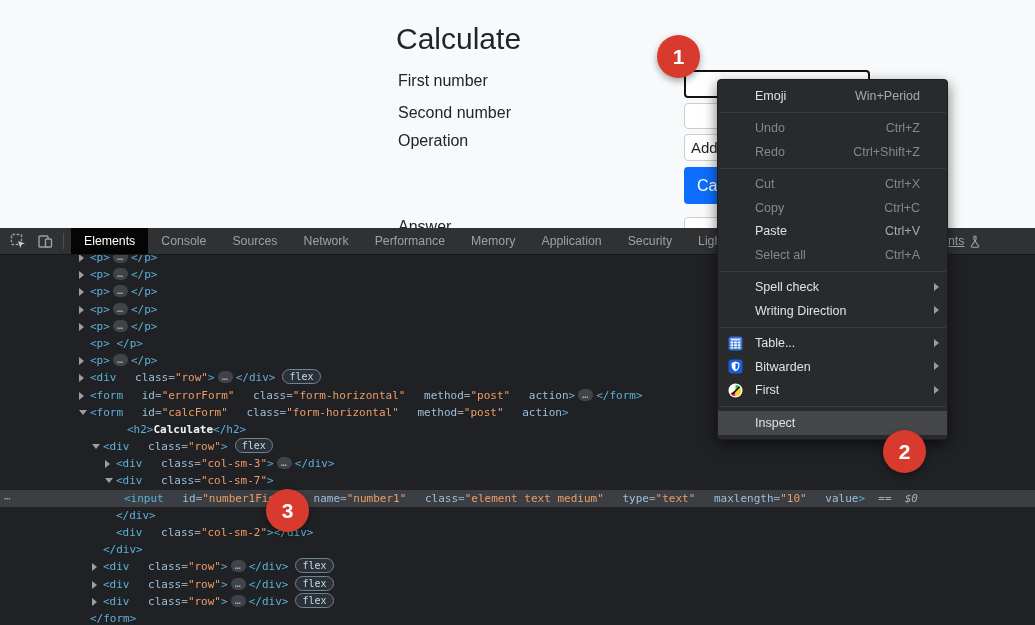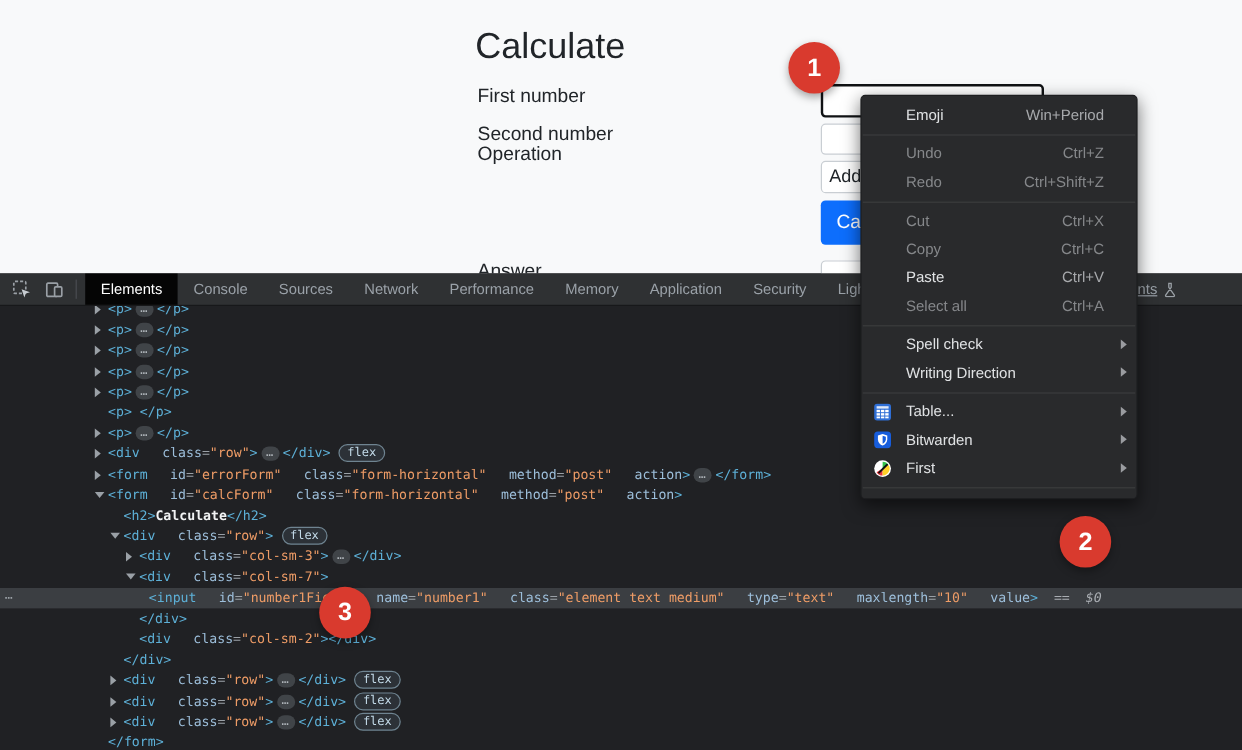--- a/index.html
+++ b/index.html
@@ -55,21 +55,21 @@
 </style>
 </head>
 <body>
 
 <div class="screen">
 
   <section class="page">
     <div class="page-title">Calculate</div>
     <div class="form-label" style="top:72px">First number</div>
     <div class="form-label" style="top:104px">Second number</div>
-    <div class="form-label" style="top:120px">Operation</div>
+    <div class="form-label" style="top:132px">Operation</div>
     <input class="inp focused" style="top: 70px; height: 28px;">
     <input class="inp" style="top: 103px; height: 26px;">
     <div class="select-box" style="top:134px; height:27px;">
       <span>Add</span>
     </div>
     <button class="btn-primary" style="top:167px; height:37px;">Calculate</button>
     <div class="form-label" style="top:218px">Answer</div>
     <input class="inp" style="top: 217px; height: 24px;">
   </section>
 
@@ -110,21 +110,21 @@
         <div class="line" style="padding-left: 90px;"><span class="tri r" style="left: 79px;"></span><span class="tk-t">&lt;p&gt;</span><span class="dots-pill">…</span><span class="tk-t">&lt;/p&gt;</span></div>
         <div class="line" style="padding-left: 90px;"><span class="tri r" style="left: 79px;"></span><span class="tk-t">&lt;p&gt;</span><span class="dots-pill">…</span><span class="tk-t">&lt;/p&gt;</span></div>
         <div class="line" style="padding-left: 90px;"><span class="tri r" style="left: 79px;"></span><span class="tk-t">&lt;p&gt;</span><span class="dots-pill">…</span><span class="tk-t">&lt;/p&gt;</span></div>
         <div class="line" style="padding-left: 90px;"><span class="tri r" style="left: 79px;"></span><span class="tk-t">&lt;p&gt;</span><span class="dots-pill">…</span><span class="tk-t">&lt;/p&gt;</span></div>
         <div class="line" style="padding-left: 90px;"><span class="tri r" style="left: 79px;"></span><span class="tk-t">&lt;p&gt;</span><span class="dots-pill">…</span><span class="tk-t">&lt;/p&gt;</span></div>
         <div class="line" style="padding-left: 90px;"><span class="tk-t">&lt;p&gt;</span><span class="tk-w"> </span><span class="tk-t">&lt;/p&gt;</span></div>
         <div class="line" style="padding-left: 90px;"><span class="tri r" style="left: 79px;"></span><span class="tk-t">&lt;p&gt;</span><span class="dots-pill">…</span><span class="tk-t">&lt;/p&gt;</span></div>
         <div class="line" style="padding-left: 90px;"><span class="tri r" style="left: 79px;"></span><span class="tk-t">&lt;div</span><span class="tk-a"> class</span><span class="tk-p">=</span><span class="tk-v">"row"</span><span class="tk-t">&gt;</span><span class="dots-pill">…</span><span class="tk-t">&lt;/div&gt;</span><span class="flex-badge">flex</span></div>
         <div class="line" style="padding-left: 90px;"><span class="tri r" style="left: 79px;"></span><span class="tk-t">&lt;form</span><span class="tk-a"> id</span><span class="tk-p">=</span><span class="tk-v">"errorForm"</span><span class="tk-a"> class</span><span class="tk-p">=</span><span class="tk-v">"form-horizontal"</span><span class="tk-a"> method</span><span class="tk-p">=</span><span class="tk-v">"post"</span><span class="tk-a"> action</span><span class="tk-t">&gt;</span><span class="dots-pill">…</span><span class="tk-t">&lt;/form&gt;</span></div>
         <div class="line" style="padding-left: 90px;"><span class="tri d" style="left: 79px;"></span><span class="tk-t">&lt;form</span><span class="tk-a"> id</span><span class="tk-p">=</span><span class="tk-v">"calcForm"</span><span class="tk-a"> class</span><span class="tk-p">=</span><span class="tk-v">"form-horizontal"</span><span class="tk-a"> method</span><span class="tk-p">=</span><span class="tk-v">"post"</span><span class="tk-a"> action</span><span class="tk-t">&gt;</span></div>
-        <div class="line" style="padding-left: 103px;"><span class="tk-t">&lt;h2&gt;</span><span class="tk-wb">Calculate</span><span class="tk-t">&lt;/h2&gt;</span></div>
+        <div class="line" style="padding-left: 103px; margin-left: 24px;"><span class="tk-t">&lt;h2&gt;</span><span class="tk-wb">Calculate</span><span class="tk-t">&lt;/h2&gt;</span></div>
         <div class="line" style="padding-left: 103px;"><span class="tri d" style="left: 92px;"></span><span class="tk-t">&lt;div</span><span class="tk-a"> class</span><span class="tk-p">=</span><span class="tk-v">"row"</span><span class="tk-t">&gt;</span><span class="flex-badge">flex</span></div>
         <div class="line" style="padding-left: 116px;"><span class="tri r" style="left: 105px;"></span><span class="tk-t">&lt;div</span><span class="tk-a"> class</span><span class="tk-p">=</span><span class="tk-v">"col-sm-3"</span><span class="tk-t">&gt;</span><span class="dots-pill">…</span><span class="tk-t">&lt;/div&gt;</span></div>
         <div class="line" style="padding-left: 116px;"><span class="tri d" style="left: 105px;"></span><span class="tk-t">&lt;div</span><span class="tk-a"> class</span><span class="tk-p">=</span><span class="tk-v">"col-sm-7"</span><span class="tk-t">&gt;</span></div>
         <div class="line sel" style="padding-left: 124px;"><span class="gutter-dots">⋯</span><span class="tk-t">&lt;input</span><span class="tk-a"> id</span><span class="tk-p">=</span><span class="tk-v">"number1Field"</span><span class="tk-a"> name</span><span class="tk-p">=</span><span class="tk-v">"number1"</span><span class="tk-a"> class</span><span class="tk-p">=</span><span class="tk-v">"element text medium"</span><span class="tk-a"> type</span><span class="tk-p">=</span><span class="tk-v">"text"</span><span class="tk-a"> maxlength</span><span class="tk-p">=</span><span class="tk-v">"10"</span><span class="tk-a"> value</span><span class="tk-t">&gt;</span><span class="tk-i">  ==  $0</span></div>
         <div class="line" style="padding-left: 116px;"><span class="tk-t">&lt;/div&gt;</span></div>
         <div class="line" style="padding-left: 116px;"><span class="tk-t">&lt;div</span><span class="tk-a"> class</span><span class="tk-p">=</span><span class="tk-v">"col-sm-2"</span><span class="tk-t">&gt;&lt;/div&gt;</span></div>
         <div class="line" style="padding-left: 103px;"><span class="tk-t">&lt;/div&gt;</span></div>
         <div class="line" style="padding-left: 103px;"><span class="tri r" style="left: 92px;"></span><span class="tk-t">&lt;div</span><span class="tk-a"> class</span><span class="tk-p">=</span><span class="tk-v">"row"</span><span class="tk-t">&gt;</span><span class="dots-pill">…</span><span class="tk-t">&lt;/div&gt;</span><span class="flex-badge">flex</span></div>
         <div class="line" style="padding-left: 103px;"><span class="tri r" style="left: 92px;"></span><span class="tk-t">&lt;div</span><span class="tk-a"> class</span><span class="tk-p">=</span><span class="tk-v">"row"</span><span class="tk-t">&gt;</span><span class="dots-pill">…</span><span class="tk-t">&lt;/div&gt;</span><span class="flex-badge">flex</span></div>
         <div class="line" style="padding-left: 103px;"><span class="tri r" style="left: 92px;"></span><span class="tk-t">&lt;div</span><span class="tk-a"> class</span><span class="tk-p">=</span><span class="tk-v">"row"</span><span class="tk-t">&gt;</span><span class="dots-pill">…</span><span class="tk-t">&lt;/div&gt;</span><span class="flex-badge">flex</span></div>
@@ -206,19 +206,22 @@
             <circle cx="7.5" cy="7.5" r="7" fill="#fff"></circle>
             <path d="M7.5 7.5 L2.5 10.5 A5.8 5.8 0 0 0 7.5 13.3 Z" fill="#e8323c"></path>
             <path d="M7.5 7.5 L12.5 4.5 A5.8 5.8 0 0 0 7.5 1.7 Z" fill="#35c24c"></path>
             <path d="M7.5 7.5 L7.5 13.3 A5.8 5.8 0 0 0 12.6 4.6 Z" fill="#ffd028"></path>
             <rect x="7" y="1.8" width="1.6" height="11" rx="0.8" transform="rotate(45 7.5 7.5)" fill="#111"></rect>
           </svg></span>
         <span>First</span>
         <span class="arrow"></span>
       </div>
       <div class="msep"></div>
+      <div class="mi hl">
+        <span>Inspect</span>
+      </div>
     </div>
 
   <div class="anno" style="left:657px; top:35px;">1</div>
   <div class="anno" style="left:883px; top:430px;">2</div>
   <div class="anno" style="left:266px; top:489px;">3</div>
 
 </div>
 
 </body></html>

